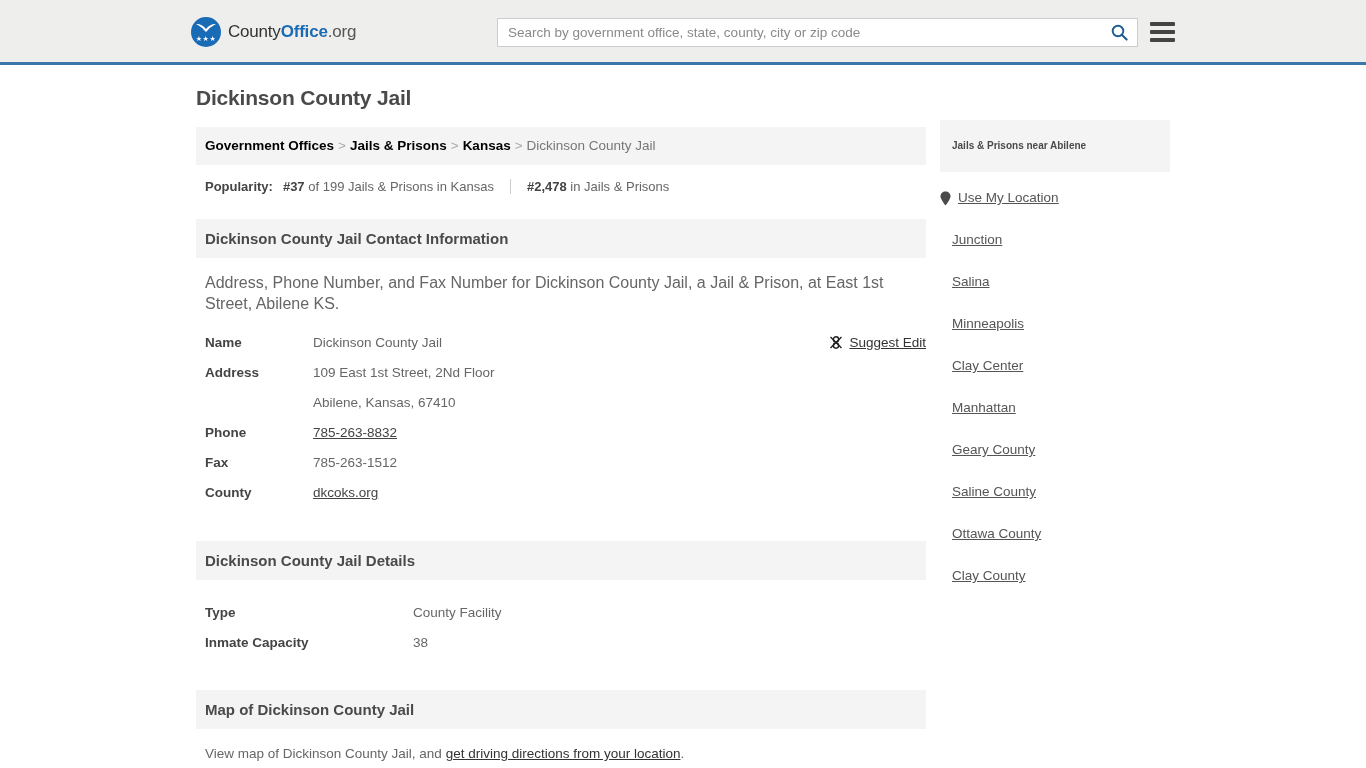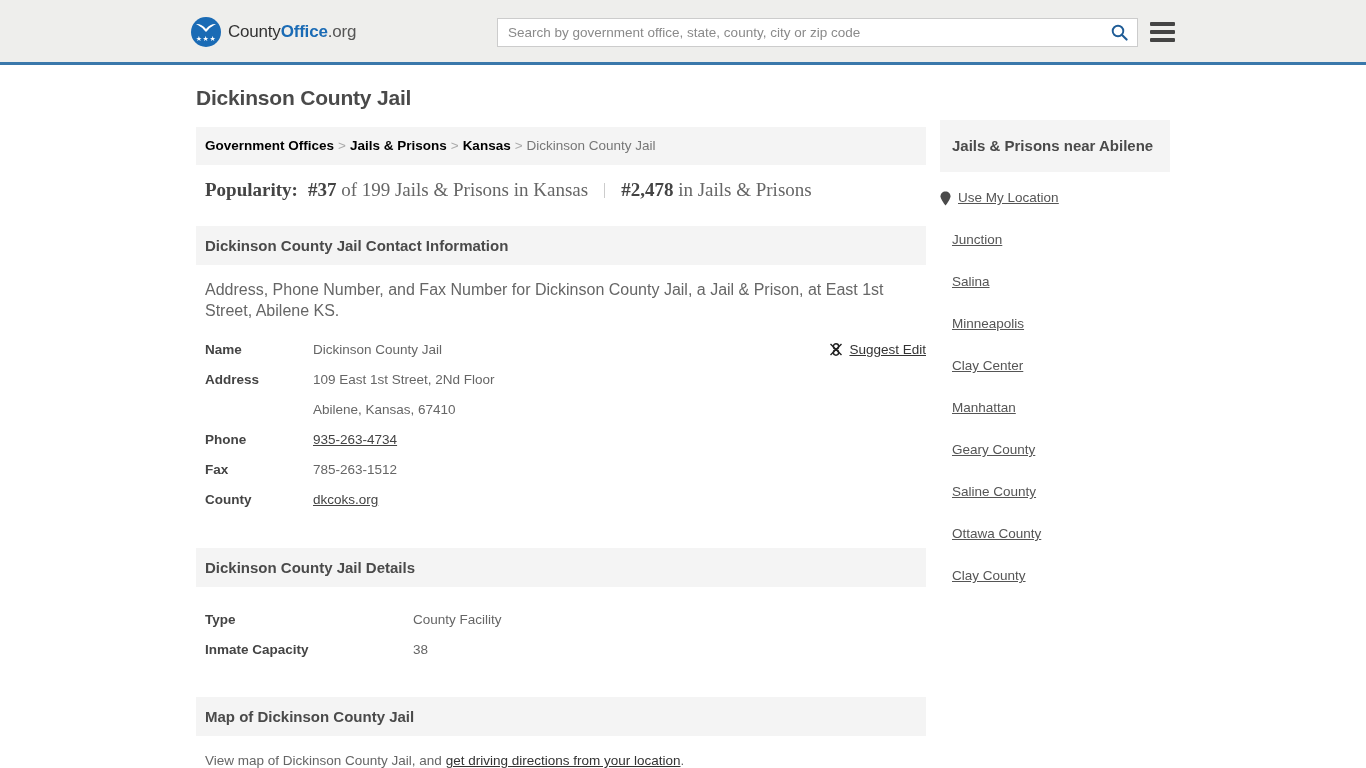--- a/index.html
+++ b/index.html
@@ -152,25 +152,24 @@
   }
   .breadcrumb .sep {
     color: #aaaaaa;
     margin: 0 4px;
   }
   .breadcrumb .current { color: #777777; }
 
   
   .popularity {
     padding: 14px 9px 0 9px;
-    font-size: 19px;
+    font-size: 13px;
     color: #666666;
     display: flex;
     align-items: center;
-    font-family: Liberation Serif, serif;
   }
   .popularity .lbl { font-weight: bold; color: #444444; margin-right: 10px; }
   .popularity .rank { font-weight: bold; color: #444444; }
   .pop-divider {
     display: inline-block;
     width: 1px;
     height: 15px;
     background: #cccccc;
     margin: 0 16px;
   }
@@ -239,21 +238,21 @@
     font-size: 13.5px;
     color: #666666;
     line-height: 21px;
   }
   .map-desc a { color: #333333; text-decoration: underline; }
 
   
   .side-head {
     background: #f4f4f4;
     padding: 14px 12px 15px 12px;
-    font-size: 15px;
+    font-size: 10px;
     font-weight: bold;
     color: #4a4a4a;
     line-height: 23px;
   }
   .side-links { padding-top: 18px; }
   .side-link {
     display: block;
     padding: 0 0 0 12px;
     margin-bottom: 26px;
     font-size: 13.5px;
@@ -339,21 +338,21 @@
           <td class="v">109 East 1st Street, 2Nd Floor</td>
           <td class="act"></td>
         </tr>
         <tr>
           <td class="k"></td>
           <td class="v">Abilene, Kansas, 67410</td>
           <td class="act"></td>
         </tr>
         <tr>
           <td class="k">Phone</td>
-          <td class="v"><a>935-263-4734</a></td>
+          <td class="v"><a>785-263-8832</a></td>
           <td class="act"></td>
         </tr>
         <tr>
           <td class="k">Fax</td>
           <td class="v">785-263-1512</td>
           <td class="act"></td>
         </tr>
         <tr>
           <td class="k">County</td>
           <td class="v"><a>dkcoks.org</a></td>

